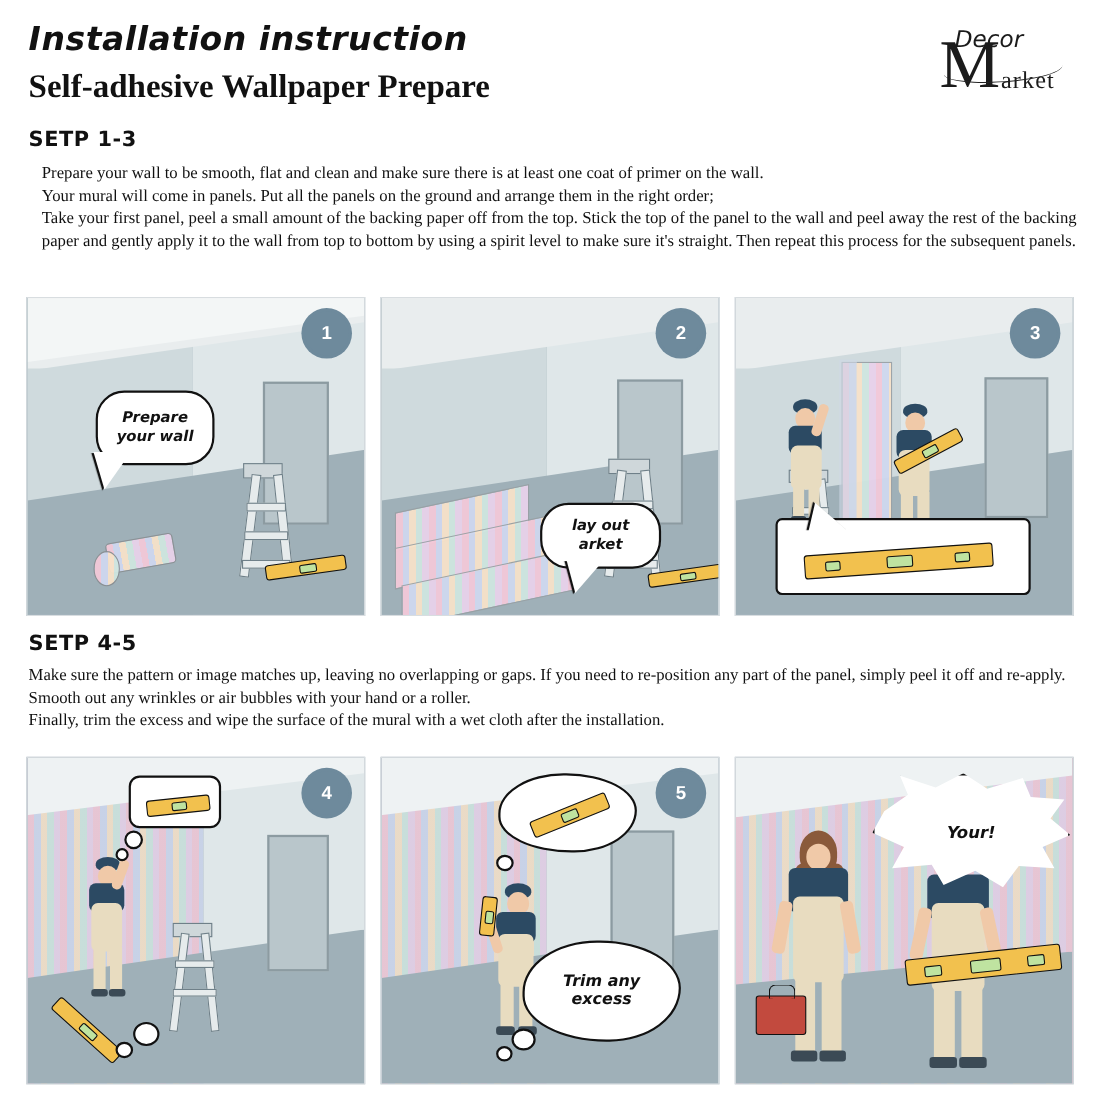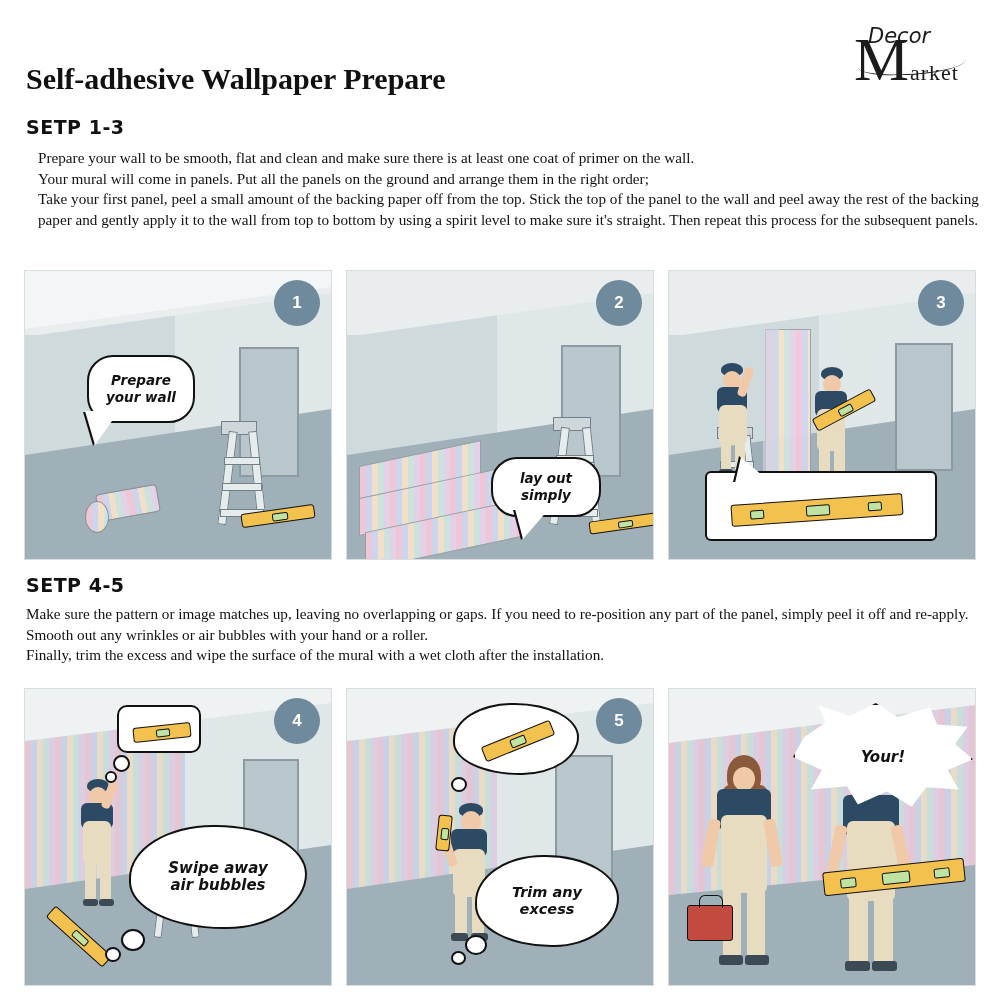--- a/index.html
+++ b/index.html
@@ -140,20 +140,21 @@
   .ladder .rail{position:absolute;background:#e6ebec;border:1.4px solid #6f8089;}
   .roll{position:absolute;border-radius:4px;}
 
   .footer-strip{position:absolute;left:0;bottom:0;width:1000px;height:14px;background:#ffffff;}
 </style>
 </head>
 <body>
 
 <div class="page">
 
+  <div class="title1">Installation instruction</div>
   <div class="title2">Self-adhesive  Wallpaper Prepare</div>
 
   <div class="logo">
     <div class="bigm">M</div>
     <div class="decor">Decor</div>
     <div class="swoosh"></div>
     <div class="arket">arket</div>
   </div>
 
   <div class="sec-head" style="left:26px;top:116px;">SETP 1-3</div>
@@ -212,21 +213,21 @@
         <div class="rail" style="left:12px;top:10px;width:7px;height:96px;transform:rotate(7deg);"></div>
         <div class="rail" style="left:44px;top:10px;width:7px;height:96px;transform:rotate(-6deg);"></div>
         <div class="rail" style="left:13px;top:38px;width:36px;height:6px;"></div>
         <div class="rail" style="left:11px;top:66px;width:40px;height:6px;"></div>
         <div class="rail" style="left:9px;top:92px;width:44px;height:6px;"></div>
       </div>
       <div class="level" style="left:242px;top:246px;width:66px;height:11px;transform:rotate(-8deg);">
         <div class="eye" style="left:28px;top:3px;width:13px;height:5px;"></div>
       </div>
       <div class="bubble" style="left:144px;top:186px;width:110px;height:60px;white-space:pre-line;">lay out
-simply</div>
+arket</div>
       <div style="position:absolute;left:168px;top:238px;width:0;height:0;border-left:8px solid transparent;border-right:26px solid transparent;border-top:30px solid #fff;filter:drop-shadow(-2px 1px 0 #111);"></div>
       <div class="badge">
           <span>2</span>
         </div>
     </div>
 
     <div class="panel">
       <div class="wall-l"></div>
       <div class="wall-r"></div>
       <div style="position:absolute;left:0;top:0;width:100%;height:70px;background:#f3f6f6;clip-path:polygon(0 0,100% 0,100% 16px,0 58px);"></div>
@@ -320,22 +321,20 @@
       </div>
 
       <div class="bubble" style="left:92px;top:16px;width:84px;height:48px;border-radius:10px;">
         <div class="level" style="left:14px;top:18px;width:56px;height:13px;transform:rotate(-6deg);">
           <div class="eye" style="left:22px;top:3px;width:12px;height:6px;"></div>
         </div>
       </div>
       <div class="dot" style="left:88px;top:66px;width:13px;height:13px;"></div>
       <div class="dot" style="left:80px;top:82px;width:8px;height:8px;"></div>
 
-      <div class="bubble cloud" style="left:104px;top:136px;width:178px;height:104px;white-space:pre-line;font-size:15px;">Swipe away
-air bubbles</div>
       <div class="dot" style="left:96px;top:240px;width:20px;height:18px;"></div>
       <div class="dot" style="left:80px;top:258px;width:12px;height:11px;"></div>
       <div class="badge">
           <span>4</span>
         </div>
     </div>
 
     <div class="panel" style="height:296px;">
       <div class="wall-l swatch" style="width:150px;opacity:.85;"></div>
       <div class="wall-r" style="left:150px;width:160px;"></div>

